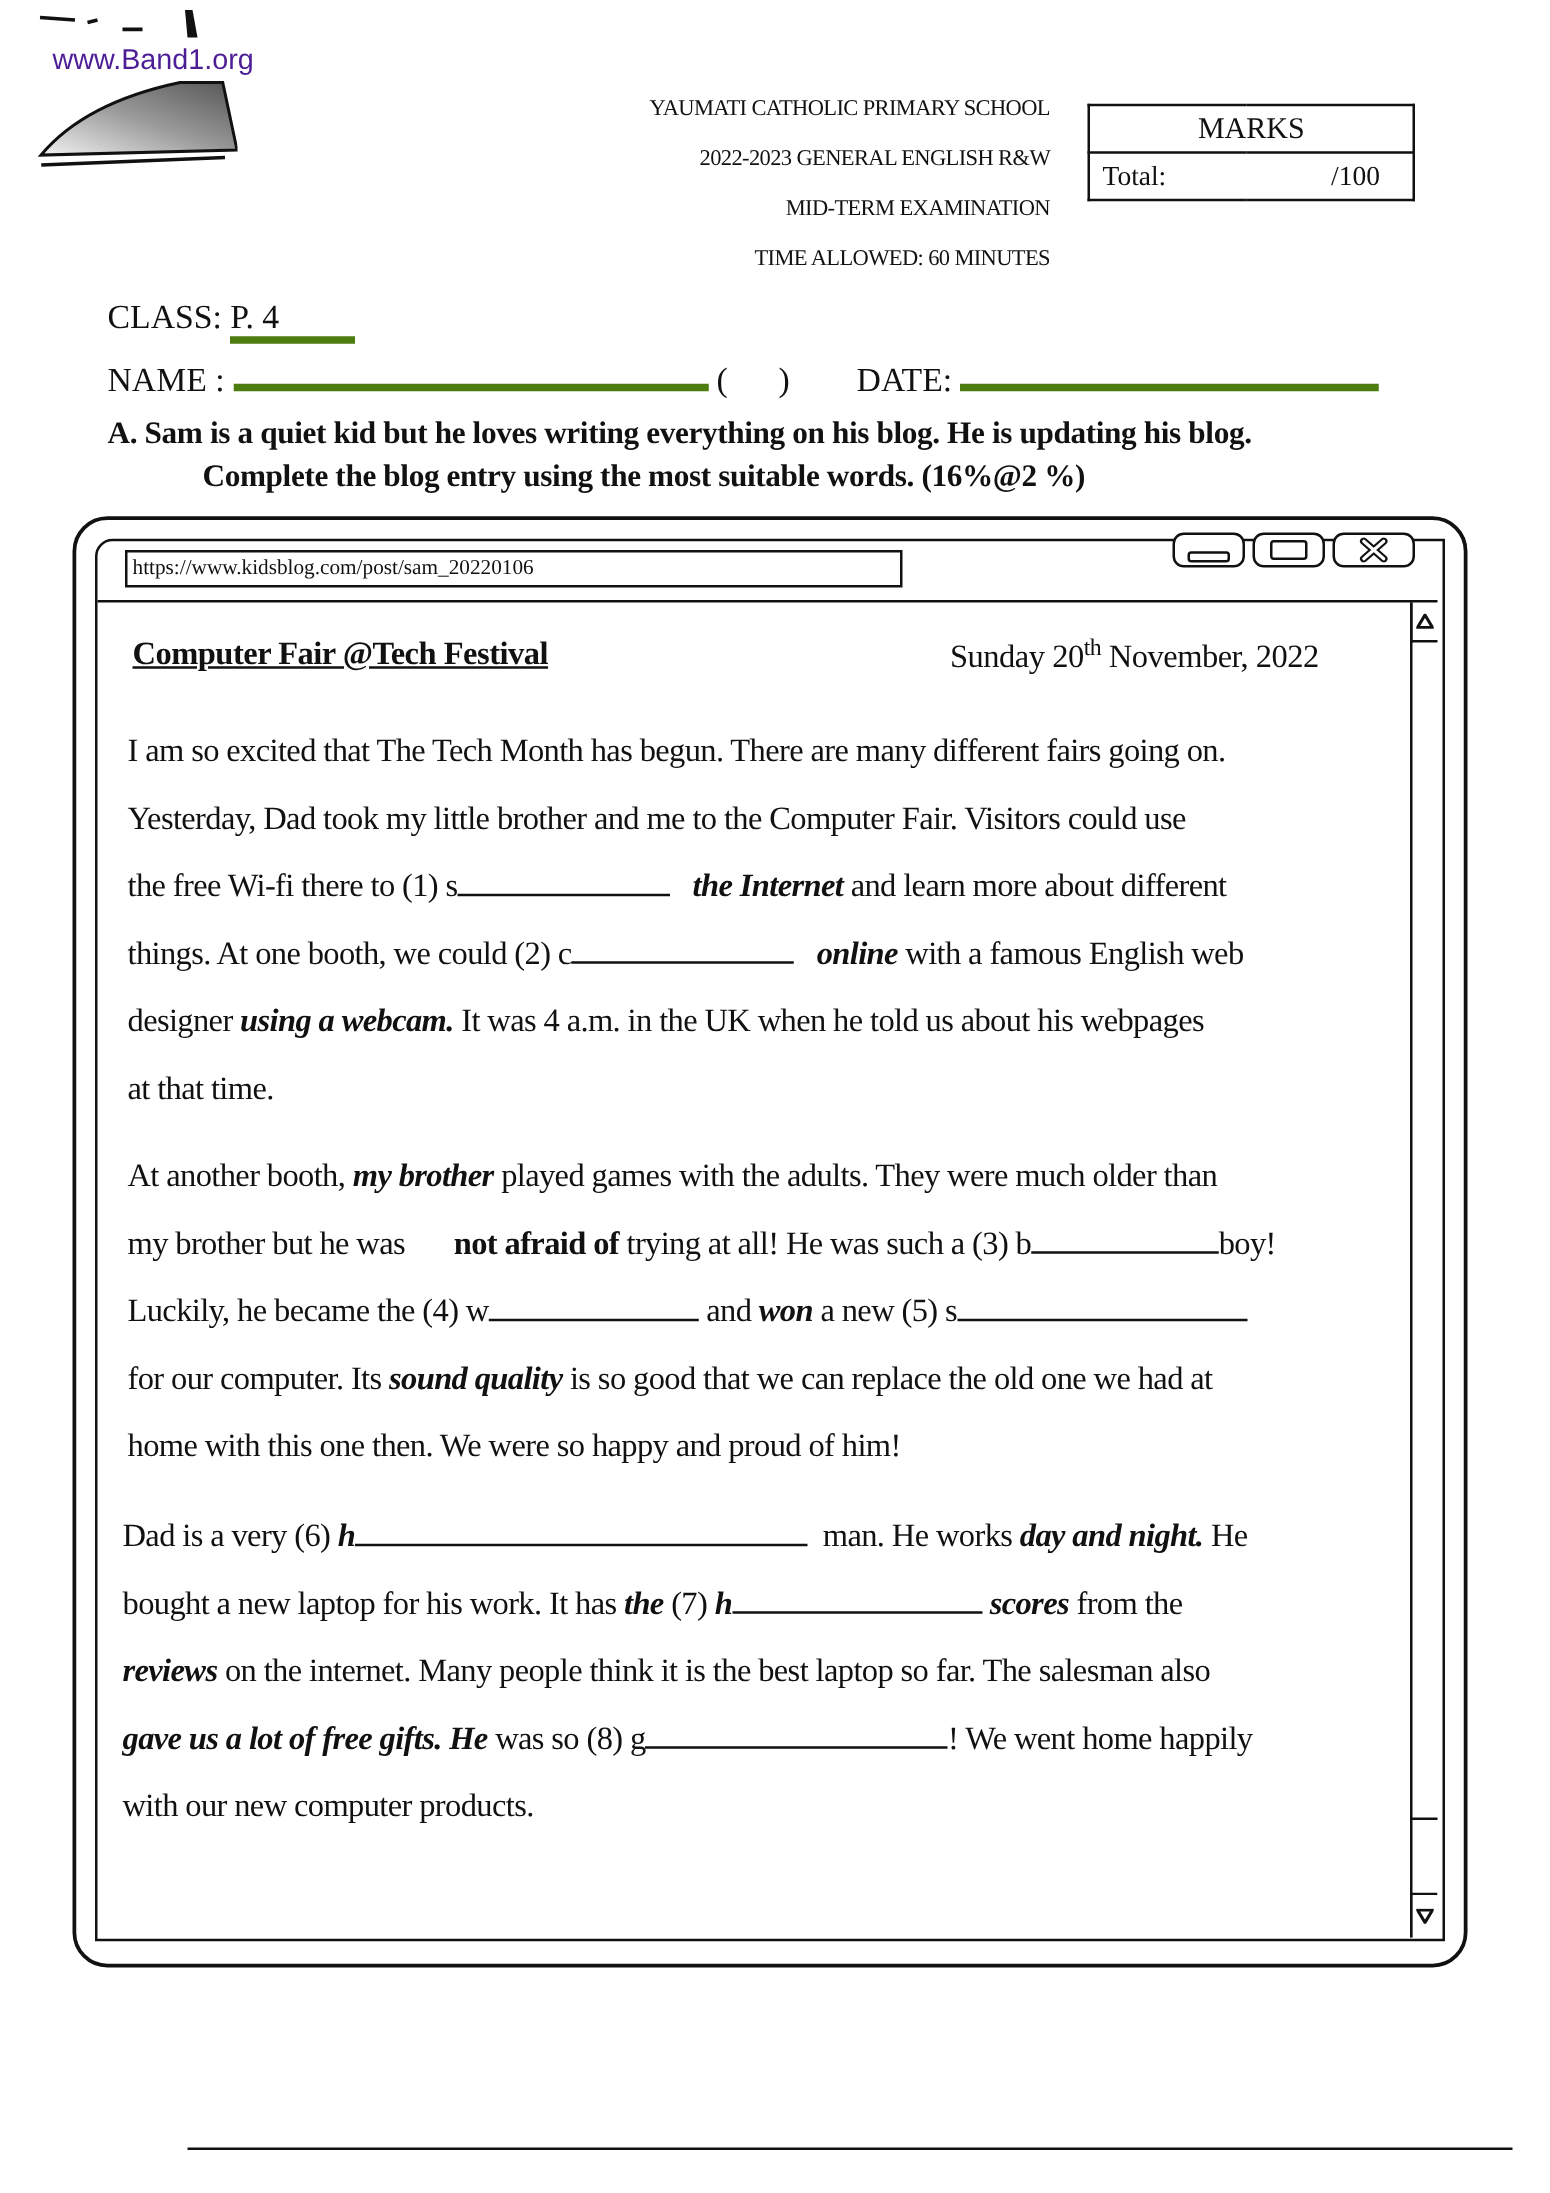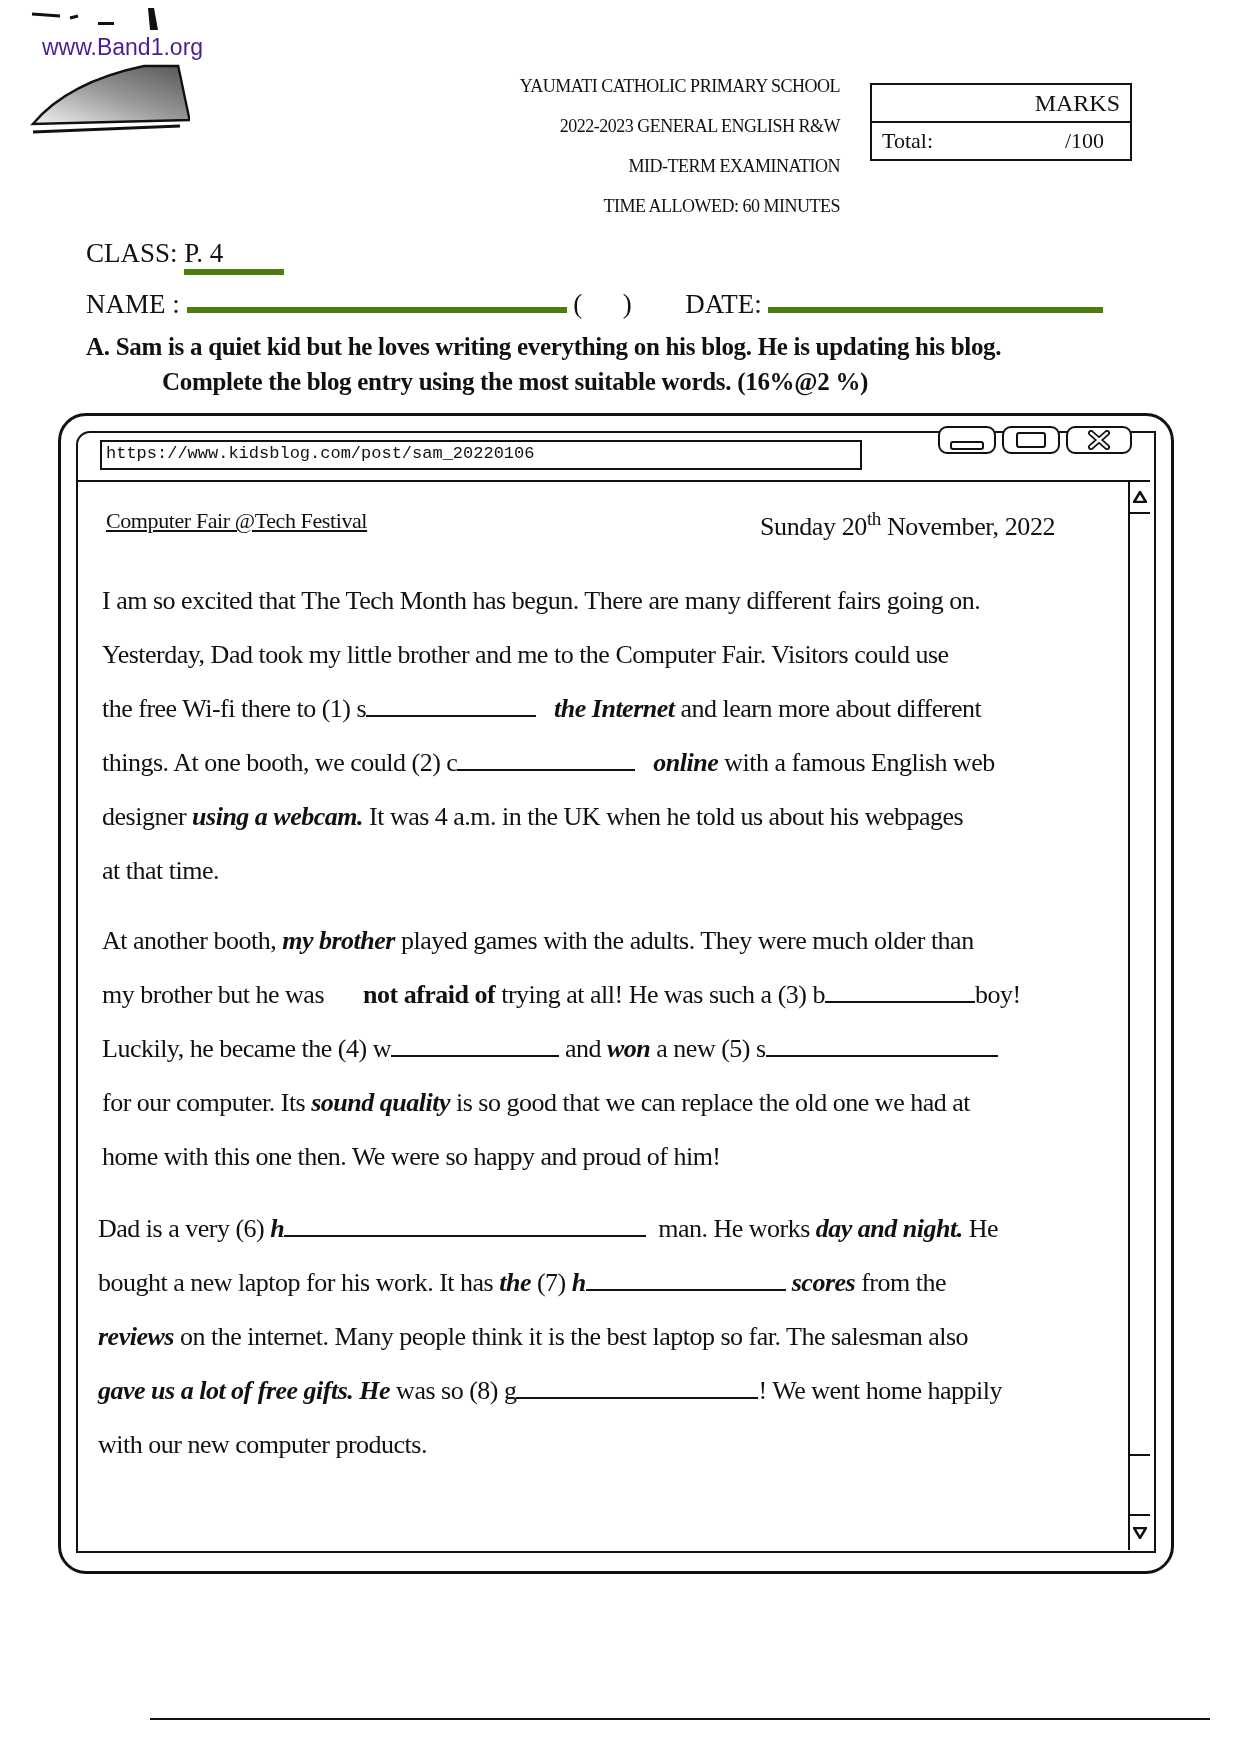--- a/index.html
+++ b/index.html
@@ -17,56 +17,56 @@
     .header-line {
       left: 280px; width: 560px; text-align: right; font-size: 18px; letter-spacing: -0.5px;
     }
     .marks-table {
       left: 870px; top: 83px; width: 262px; border-collapse: collapse;
       font-size: 22px;
     }
     .marks-table td, .marks-table th {
       border: 2px solid #111; padding: 3px 10px; height: 30px;
     }
-    .marks-table th { font-weight: normal; text-align: right; font-size: 24px; }
+    .marks-table th { font-weight: normal; text-align: center; font-size: 24px; }
     .marks-table td.val { text-align: right; padding-right: 26px; }
     .marks-table td { border-left: 2px solid #111; border-right: 2px solid #111; }
     .marks-table td.lbl { border-right: none; }
     .marks-table td.val { border-left: none; }
     .field-row { font-size: 27px; }
     .ul { display: inline-block; border-bottom: 6px solid #4d7c0f; }
     .q-text { font-family: "Liberation Serif", serif; font-weight: bold; font-size: 25px; letter-spacing: -0.3px; }
     
     .win-outer {
       left: 58px; top: 413px; width: 1110px; height: 1155px;
       border: 3px solid #111; border-radius: 28px;
     }
     .win-inner {
       left: 76px; top: 431px; width: 1076px; height: 1118px;
       border: 2.5px solid #111; border-radius: 14px 0 0 0;
     }
     .url-bar {
-      left: 100px; top: 440px; width: 762px; height: 26px;
-      border: 2px solid #111; font-family: Liberation Mono, monospace;
+      left: 100px; top: 440px; width: 622px; height: 26px;
+      border: 2px solid #111; font-family: Liberation Serif, serif;
       font-size: 17px; padding-left: 4px; line-height: 24px; box-sizing: border-box;
       height: 30px;
     }
     .toolbar-divider { left: 78px; top: 480px; width: 1072px; border-top: 2.5px solid #111; }
     .win-btn {
       top: 426px; height: 28px; border: 2.5px solid #111; border-radius: 9px; box-sizing: border-box;
       display: flex; align-items: center; justify-content: center; background: #fff;
     }
     .scrollbar {
       left: 1128px; top: 482px; width: 22px; height: 1068px;
       border-left: 2.5px solid #111; box-sizing: border-box;
     }
     .scroll-btn-up { left: 1128px; top: 482px; width: 22px; height: 32px; border-left: 2.5px solid #111; border-bottom: 2.5px solid #111; box-sizing: border-box; display:flex; align-items:center; justify-content:center; }
     .scroll-thumb { left: 1128px; top: 1454px; width: 22px; height: 60px; border-top: 2.5px solid #111; box-sizing: border-box; }
     .scroll-btn-down { left: 1128px; top: 1514px; width: 22px; height: 36px; border-top: 2.5px solid #111; border-left: 2.5px solid #111; box-sizing: border-box; display:flex; align-items:center; justify-content:center; border-radius: 0 0 10px 0; }
-    .blog-title { left: 106px; top: 508px; font-size: 22px; text-decoration: underline; letter-spacing: -0.4px; }
+    .blog-title { left: 106px; top: 508px; font-size: 26px; text-decoration: underline; letter-spacing: -0.4px; font-weight: bold; }
     .blog-date { left: 760px; top: 508px; font-size: 26px; letter-spacing: -0.4px; }
     .blog-date sup { font-size: 19px; }
     .para-line {
       position: absolute; left: 102px; font-size: 26px; letter-spacing: -0.5px; white-space: nowrap;
     }
     .blank { display: inline-block; border-bottom: 2px solid #111; height: 20px; vertical-align: baseline; }
     .bi { font-weight: bold; font-style: italic; }
     .b { font-weight: bold; margin-left: 33px; }
     .bottom-rule { left: 150px; top: 1718px; width: 1060px; border-top: 2.5px solid #111; }
   </style>

